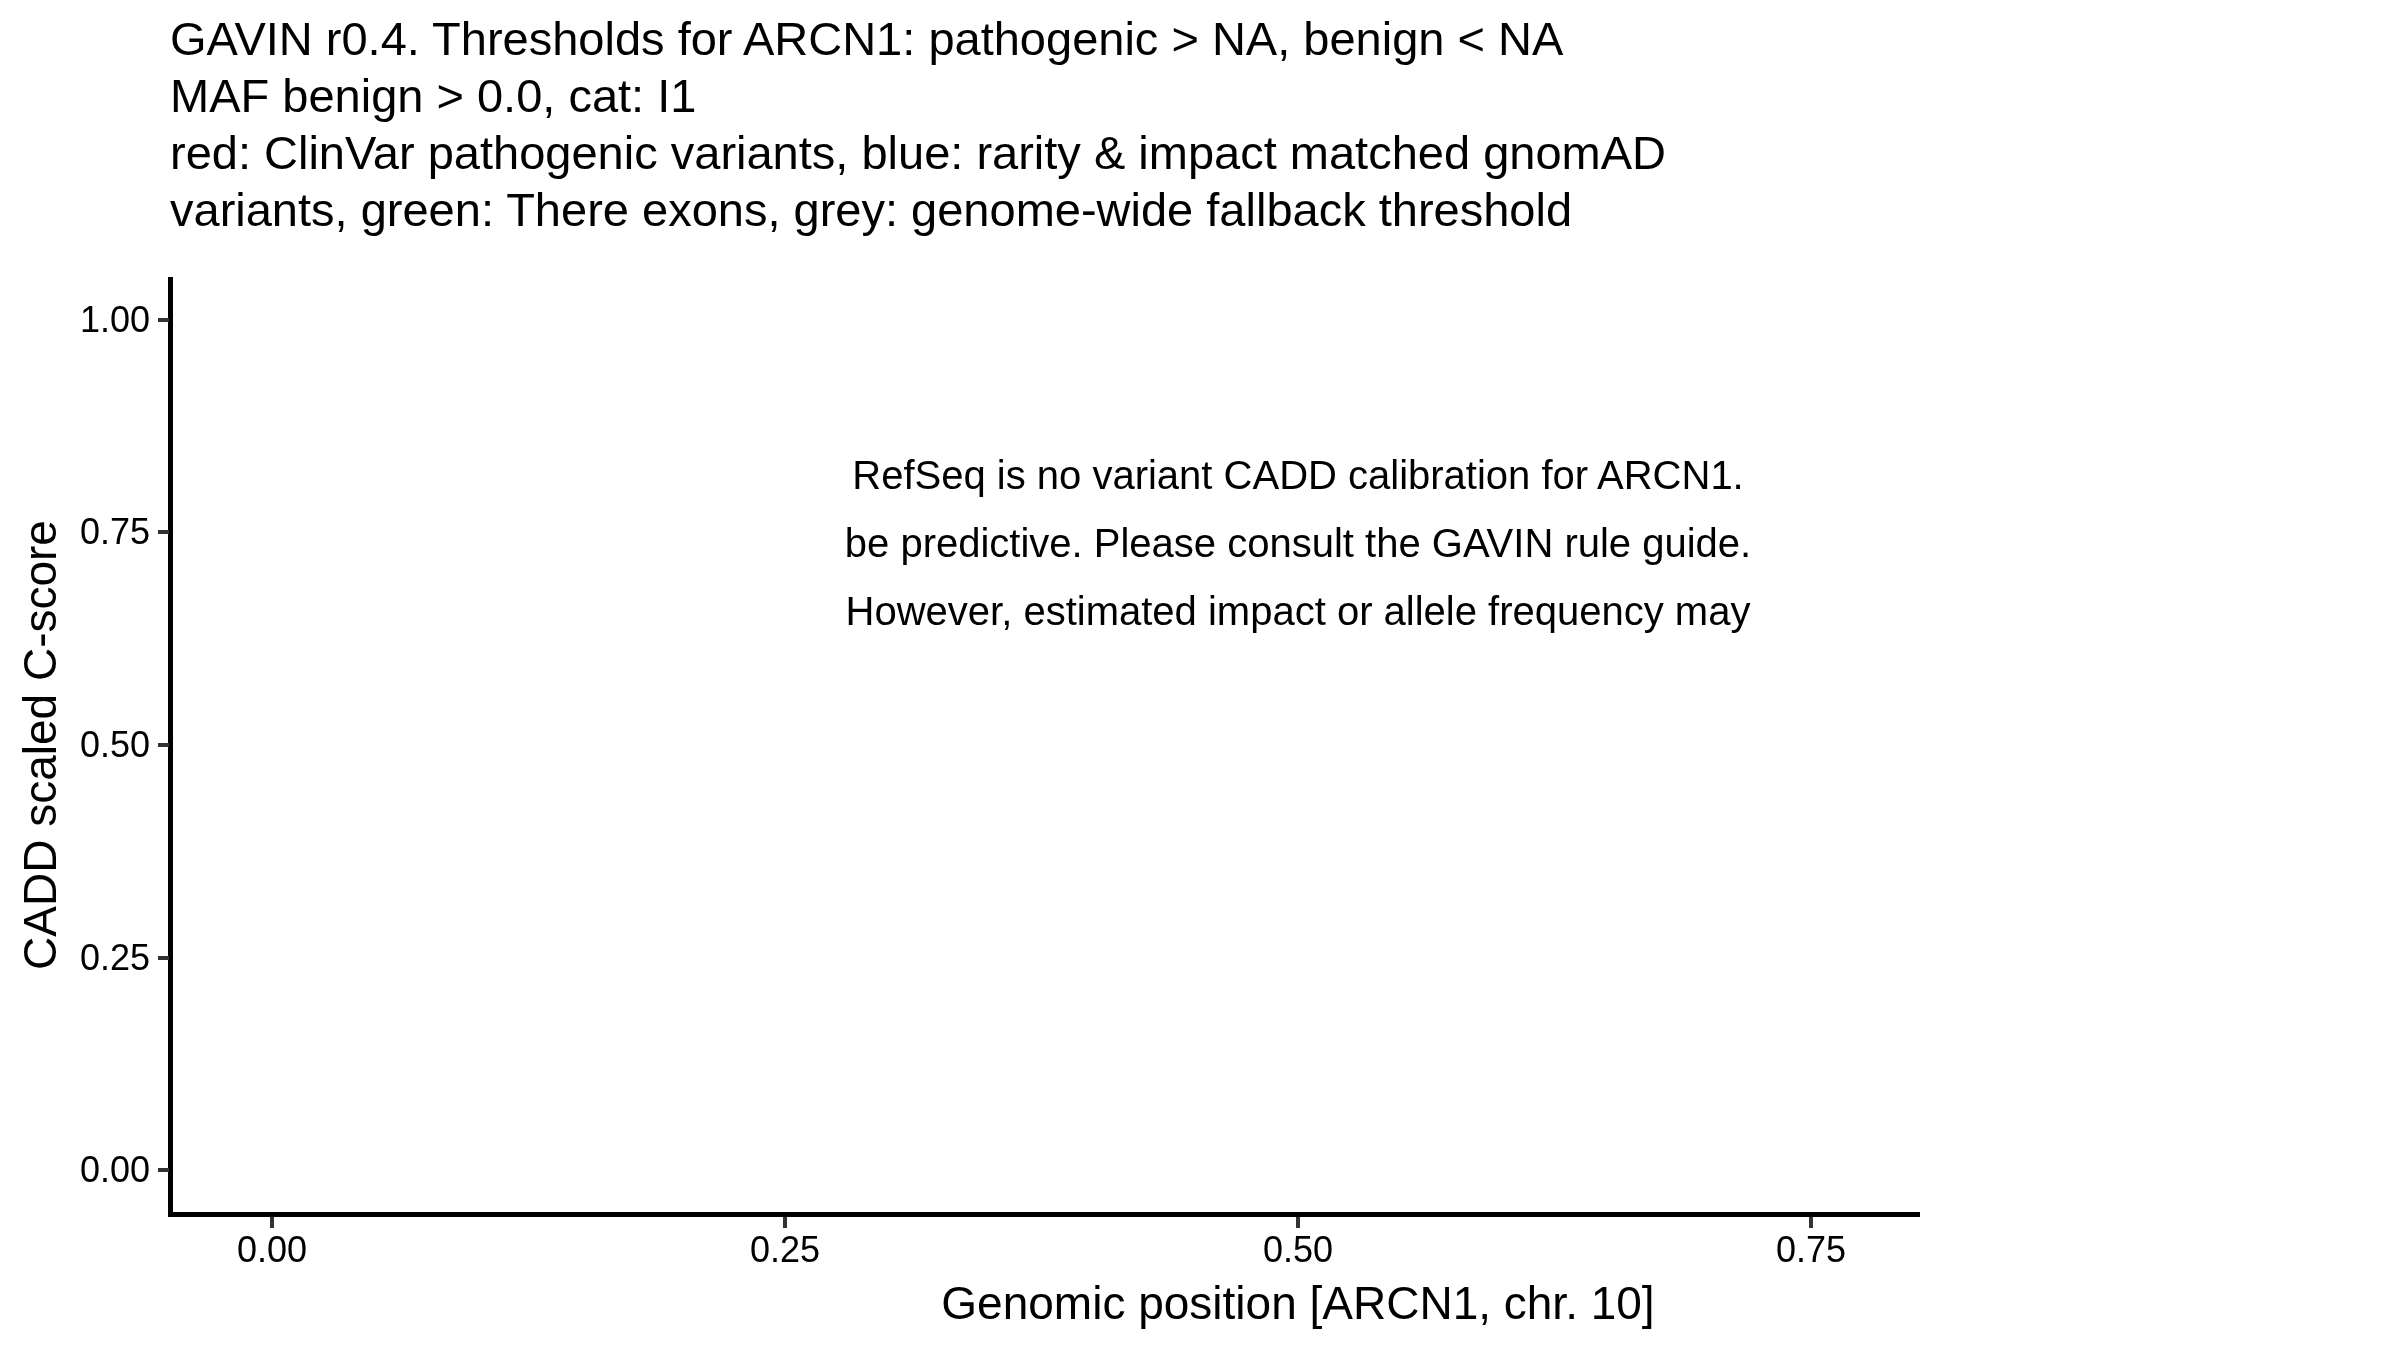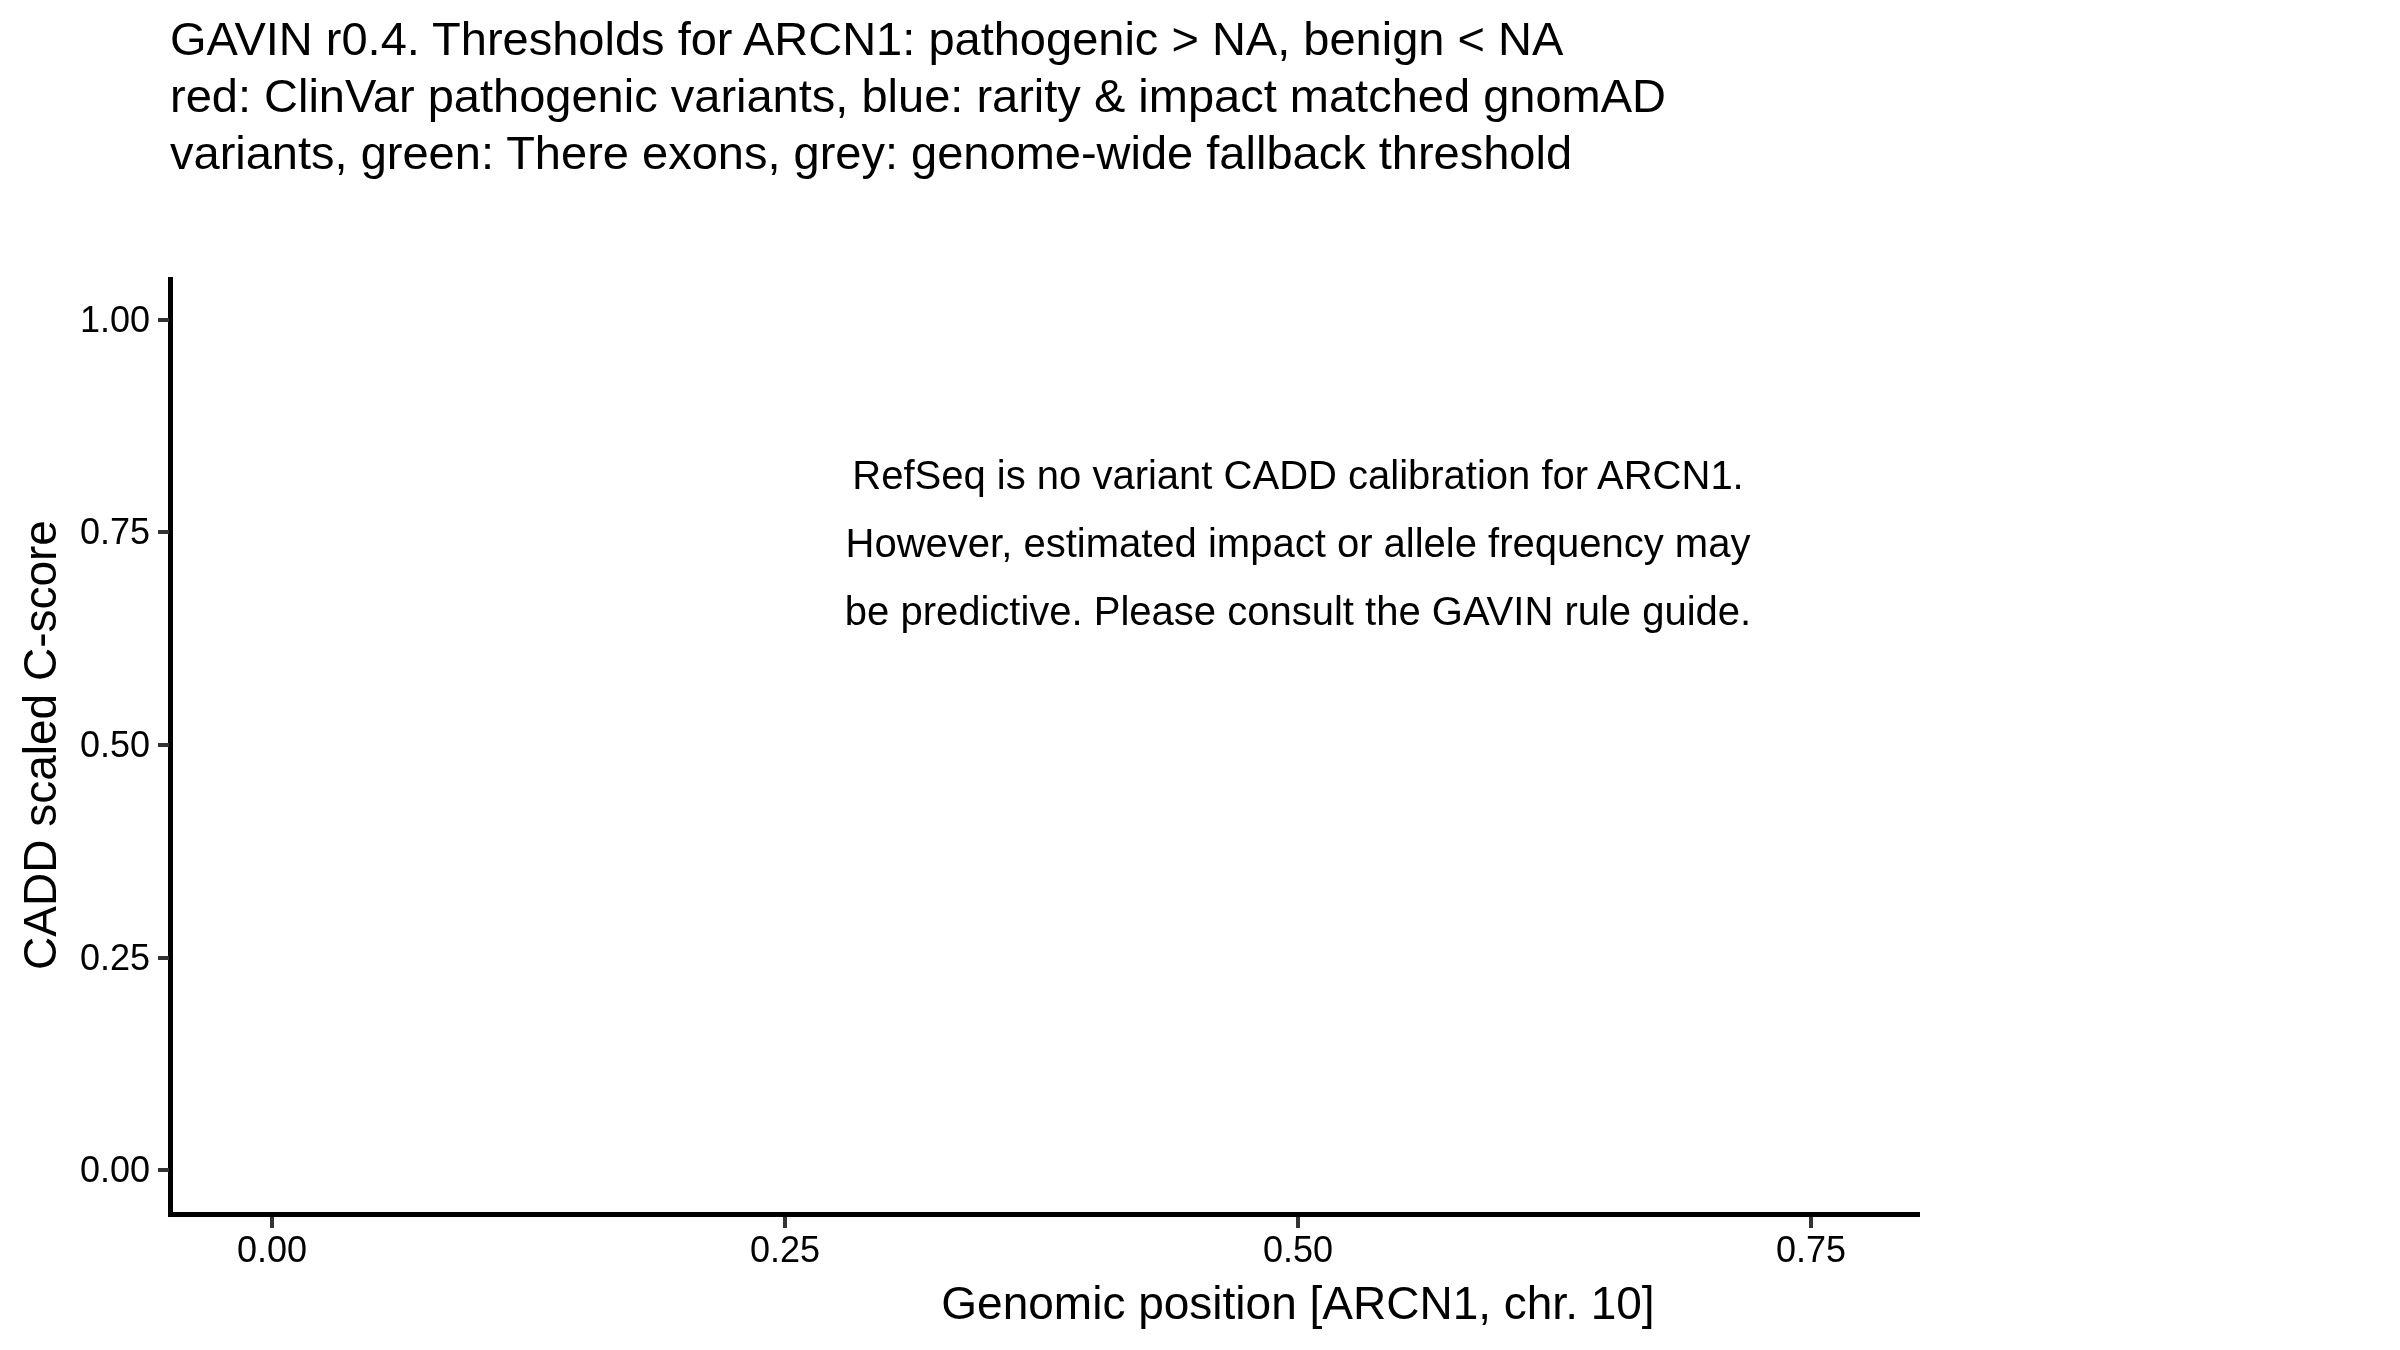--- a/index.html
+++ b/index.html
@@ -82,28 +82,29 @@
     white-space: nowrap;
   }
 </style>
 </head>
 <body>
 
 <div class="canvas">
 
   <div class="plot-title">
     <div>GAVIN r0.4. Thresholds for ARCN1: pathogenic &gt; NA, benign &lt; NA</div>
+    <div>MAF benign &gt; 0.0, cat: I1</div>
     <div>red: ClinVar pathogenic variants, blue: rarity &amp; impact matched gnomAD</div>
     <div>variants, green: There exons, grey: genome-wide fallback threshold</div>
   </div>
 
   <div class="panel-annotation">
     <div>RefSeq is no variant CADD calibration for ARCN1.</div>
+    <div>be predictive. Please consult the GAVIN rule guide.</div>
     <div>However, estimated impact or allele frequency may</div>
-    <div>be predictive. Please consult the GAVIN rule guide.</div>
   </div>
 
   <div class="axis-line" style="left:168px; top:277px; width:5px; height:940px;"></div>
   <div class="axis-line" style="left:168px; top:1212px; width:2222px; height:5px;"></div>
 
   <div class="tick-mark" style="left:158px; top:318px; width:11px; height:4px;"></div>
   <div class="tick-mark" style="left:158px; top:530px; width:11px; height:4px;"></div>
   <div class="tick-mark" style="left:158px; top:743px; width:11px; height:4px;"></div>
   <div class="tick-mark" style="left:158px; top:956px; width:11px; height:4px;"></div>
   <div class="tick-mark" style="left:158px; top:1168px; width:11px; height:4px;"></div>

